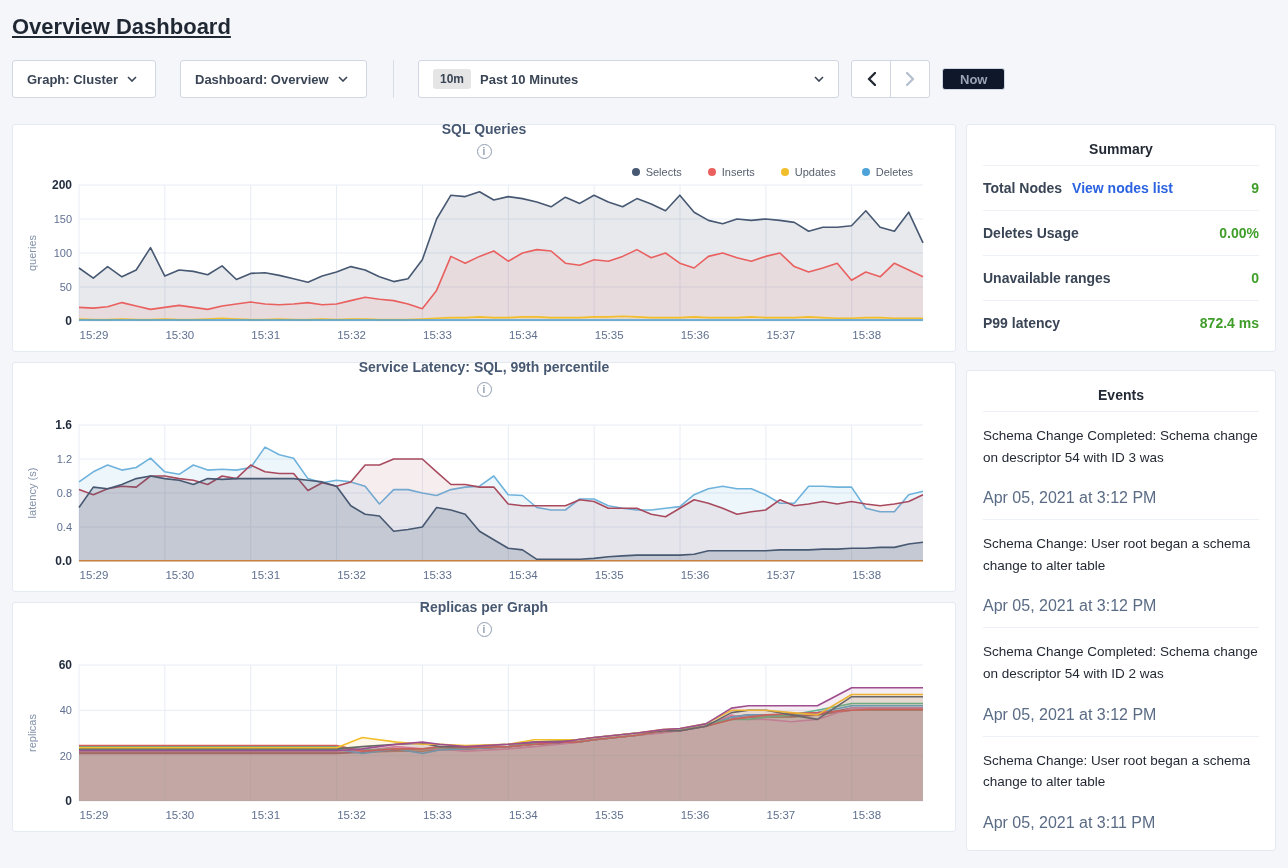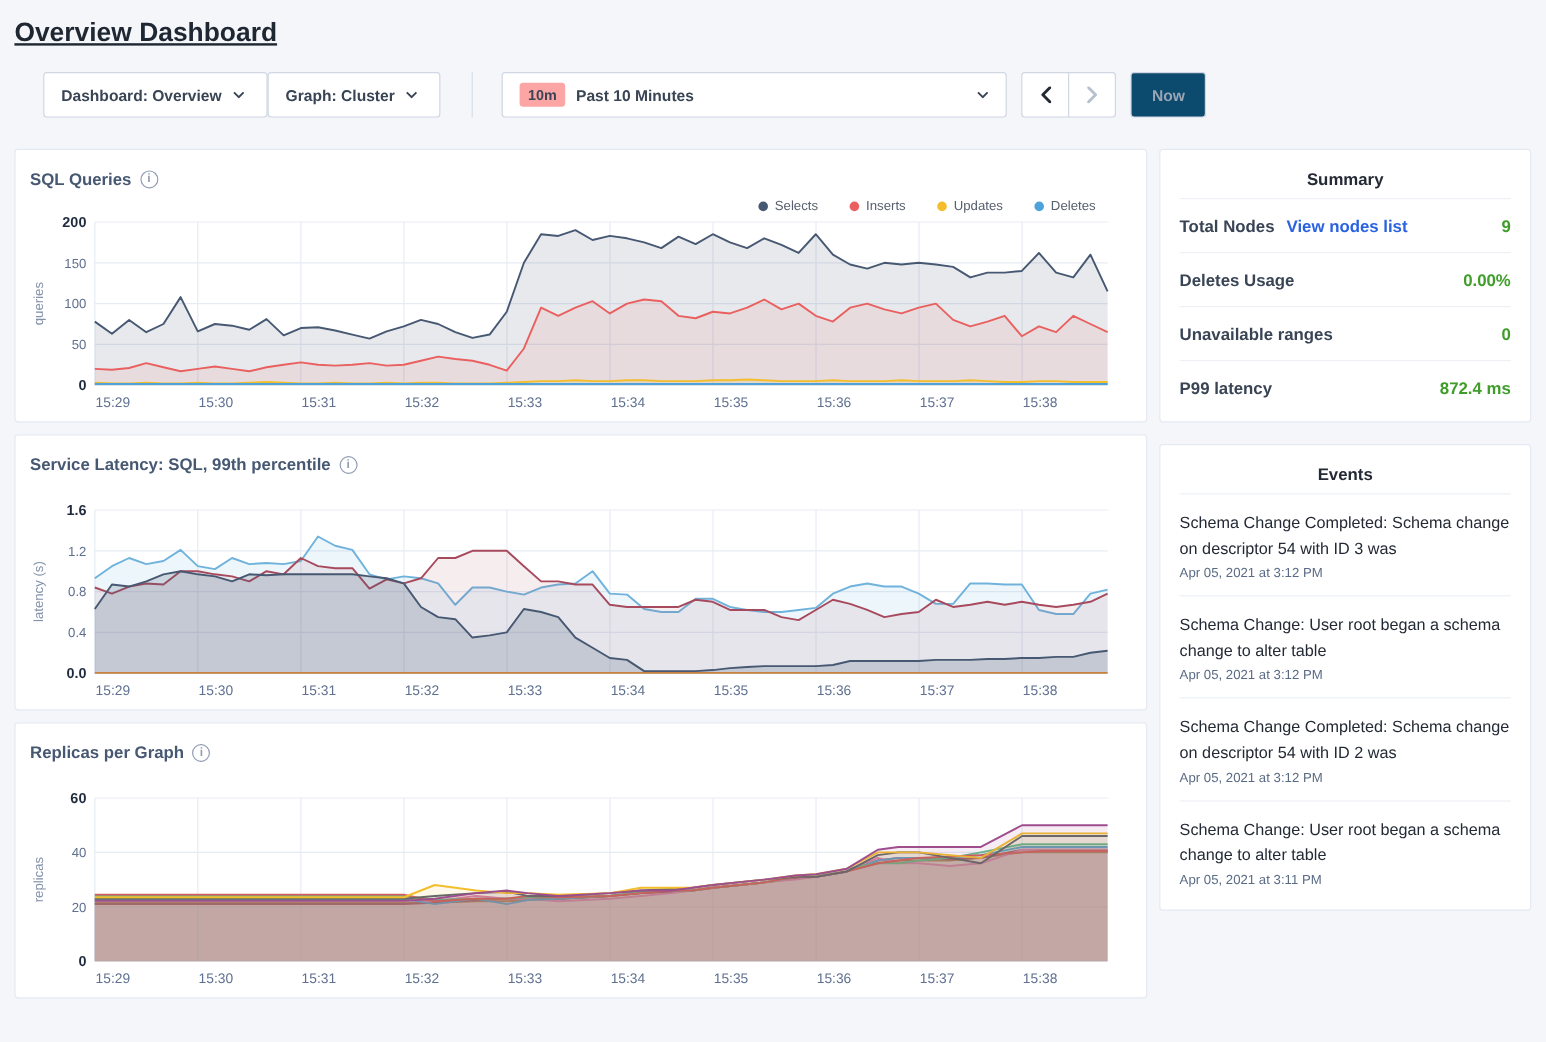--- a/index.html
+++ b/index.html
@@ -18,40 +18,40 @@
     background:#fff; border:1px solid #d0d7e3; border-radius:3px; height:38px;
     display:flex; align-items:center; gap:9px; padding:0 14px;
     font-size:13px; font-weight:700; color:#394455; cursor:pointer;
   }
   .chev { width:10px; height:6px; }
   .graph-dd { width:144px; }
   .dash-dd { width:187px; margin-left:24px; }
   .vdivider { width:1px; height:38px; background:#d8dee9; margin:0 24px 0 26px; }
   .timepicker { width:421px; }
   .timepicker .chev { margin-left:auto; }
-  .time-badge { background:#fca5a5; border-radius:3px; padding:3px 7px; font-size:12px; font-weight:700; color:#394455; }
+  .time-badge { background:#e5e5e5; border-radius:3px; padding:3px 7px; font-size:12px; font-weight:700; color:#394455; }
   .arrow-group { display:flex; margin-left:12px; }
   .arrow-btn { width:40px; height:38px; background:#fff; border:1px solid #d0d7e3;
     display:flex; align-items:center; justify-content:center; cursor:pointer; }
   .arrow-btn.prev { border-radius:3px 0 0 3px; color:#242a35; }
   .arrow-btn.next { border-radius:0 3px 3px 0; margin-left:-1px; color:#b7c0cf; }
-  .now-btn { margin-left:12px; height:38px; padding:0 17px; background:#0c4a6e;
+  .now-btn { margin-left:12px; height:22px; padding:0 17px; background:#0f172a;
     border:1px solid #d0d7e3; border-radius:3px; font-size:13px; font-weight:700;
     color:#9aa5b5; cursor:default; }
 
   
   .content { display:flex; gap:10px; align-items:flex-start; }
   .left-col { width:944px; display:flex; flex-direction:column; gap:10px; }
   .right-col { flex:1; display:flex; flex-direction:column; gap:18px; }
   .card { background:#fff; border:1px solid #e4e9f2; border-radius:3px; }
 
   
   .chart-card { padding:14px 12px 4px; }
-  .chart-title-row { display:flex; justify-content:flex-start; align-items:center; gap:7px;
-    font-size:14px; font-weight:700; color:#475872; height:20px; }
+  .chart-title-row { display:flex; justify-content:flex-end; align-items:center; gap:7px;
+    font-size:14px; font-weight:700; color:#475872; height:20px;flex-direction:column; }
   .info-icon { width:15px; height:15px; border:1px solid #919db2; border-radius:50%;
     color:#919db2; font-size:10px; line-height:13px; text-align:center; flex:0 0 auto; }
   .info-icon::before { content:"i"; }
   .legend-row { display:flex; justify-content:flex-end; gap:26px; margin:6px 30px 0 0; height:14px; }
   .legend-item { font-size:11px; color:#57606e; display:flex; align-items:center; gap:6px; }
   .legend-dot { width:8px; height:8px; border-radius:50%; }
   .chart-spacer { height:22px; }
   .chart-mount { line-height:0; }
   svg text { font-family:"Liberation Sans", sans-serif; }
 
@@ -63,38 +63,38 @@
   .srow-top { display:flex; align-items:baseline; }
   .srow-label { font-size:14px; font-weight:700; color:#394455; }
   .srow-link { font-size:14px; font-weight:700; color:#2a62e0; margin-left:10px; cursor:pointer; }
   .srow-value { margin-left:auto; font-size:14px; font-weight:700; color:#3f9e2a; }
   .srow-desc { margin:7px 0 0; font-size:12.5px; font-weight:400; color:#475263; line-height:1.55; }
 
   
   .event-item { padding:13px 0 12px; border-top:1px solid #edf0f5; cursor:pointer; }
   .event-item:first-of-type { border-top:none; }
   .event-text { font-size:13.5px; line-height:1.6; color:#242a35; }
-  .event-date { margin-top:4px; font-size:11px; color:#5a6b85; }
+  .event-date { margin-top:21px; font-size:16px; color:#5a6b85; }
 </style>
 </head>
 <body>
 
 <div class="page">
 
   <h1 class="page-title">Overview Dashboard</h1>
 
   <div class="controls">
-    <button class="btn dash-dd">
-      <span>Dashboard: Overview</span>
+    <button class="btn graph-dd">
+      <span>Graph: Cluster</span>
       <svg class="chev" viewBox="0 0 10 6">
           <polyline points="1,1 5,5 9,1" fill="none" stroke="#394455" stroke-width="1.6"></polyline>
         </svg>
     </button>
-    <button class="btn graph-dd">
-      <span>Graph: Cluster</span>
+    <button class="btn dash-dd">
+      <span>Dashboard: Overview</span>
       <svg class="chev" viewBox="0 0 10 6">
           <polyline points="1,1 5,5 9,1" fill="none" stroke="#394455" stroke-width="1.6"></polyline>
         </svg>
     </button>
     <div class="vdivider"></div>
     <button class="btn timepicker">
       <span class="time-badge">10m</span>
       <span>Past 10 Minutes</span>
       <svg class="chev" viewBox="0 0 10 6">
           <polyline points="1,1 5,5 9,1" fill="none" stroke="#394455" stroke-width="1.6"></polyline>

